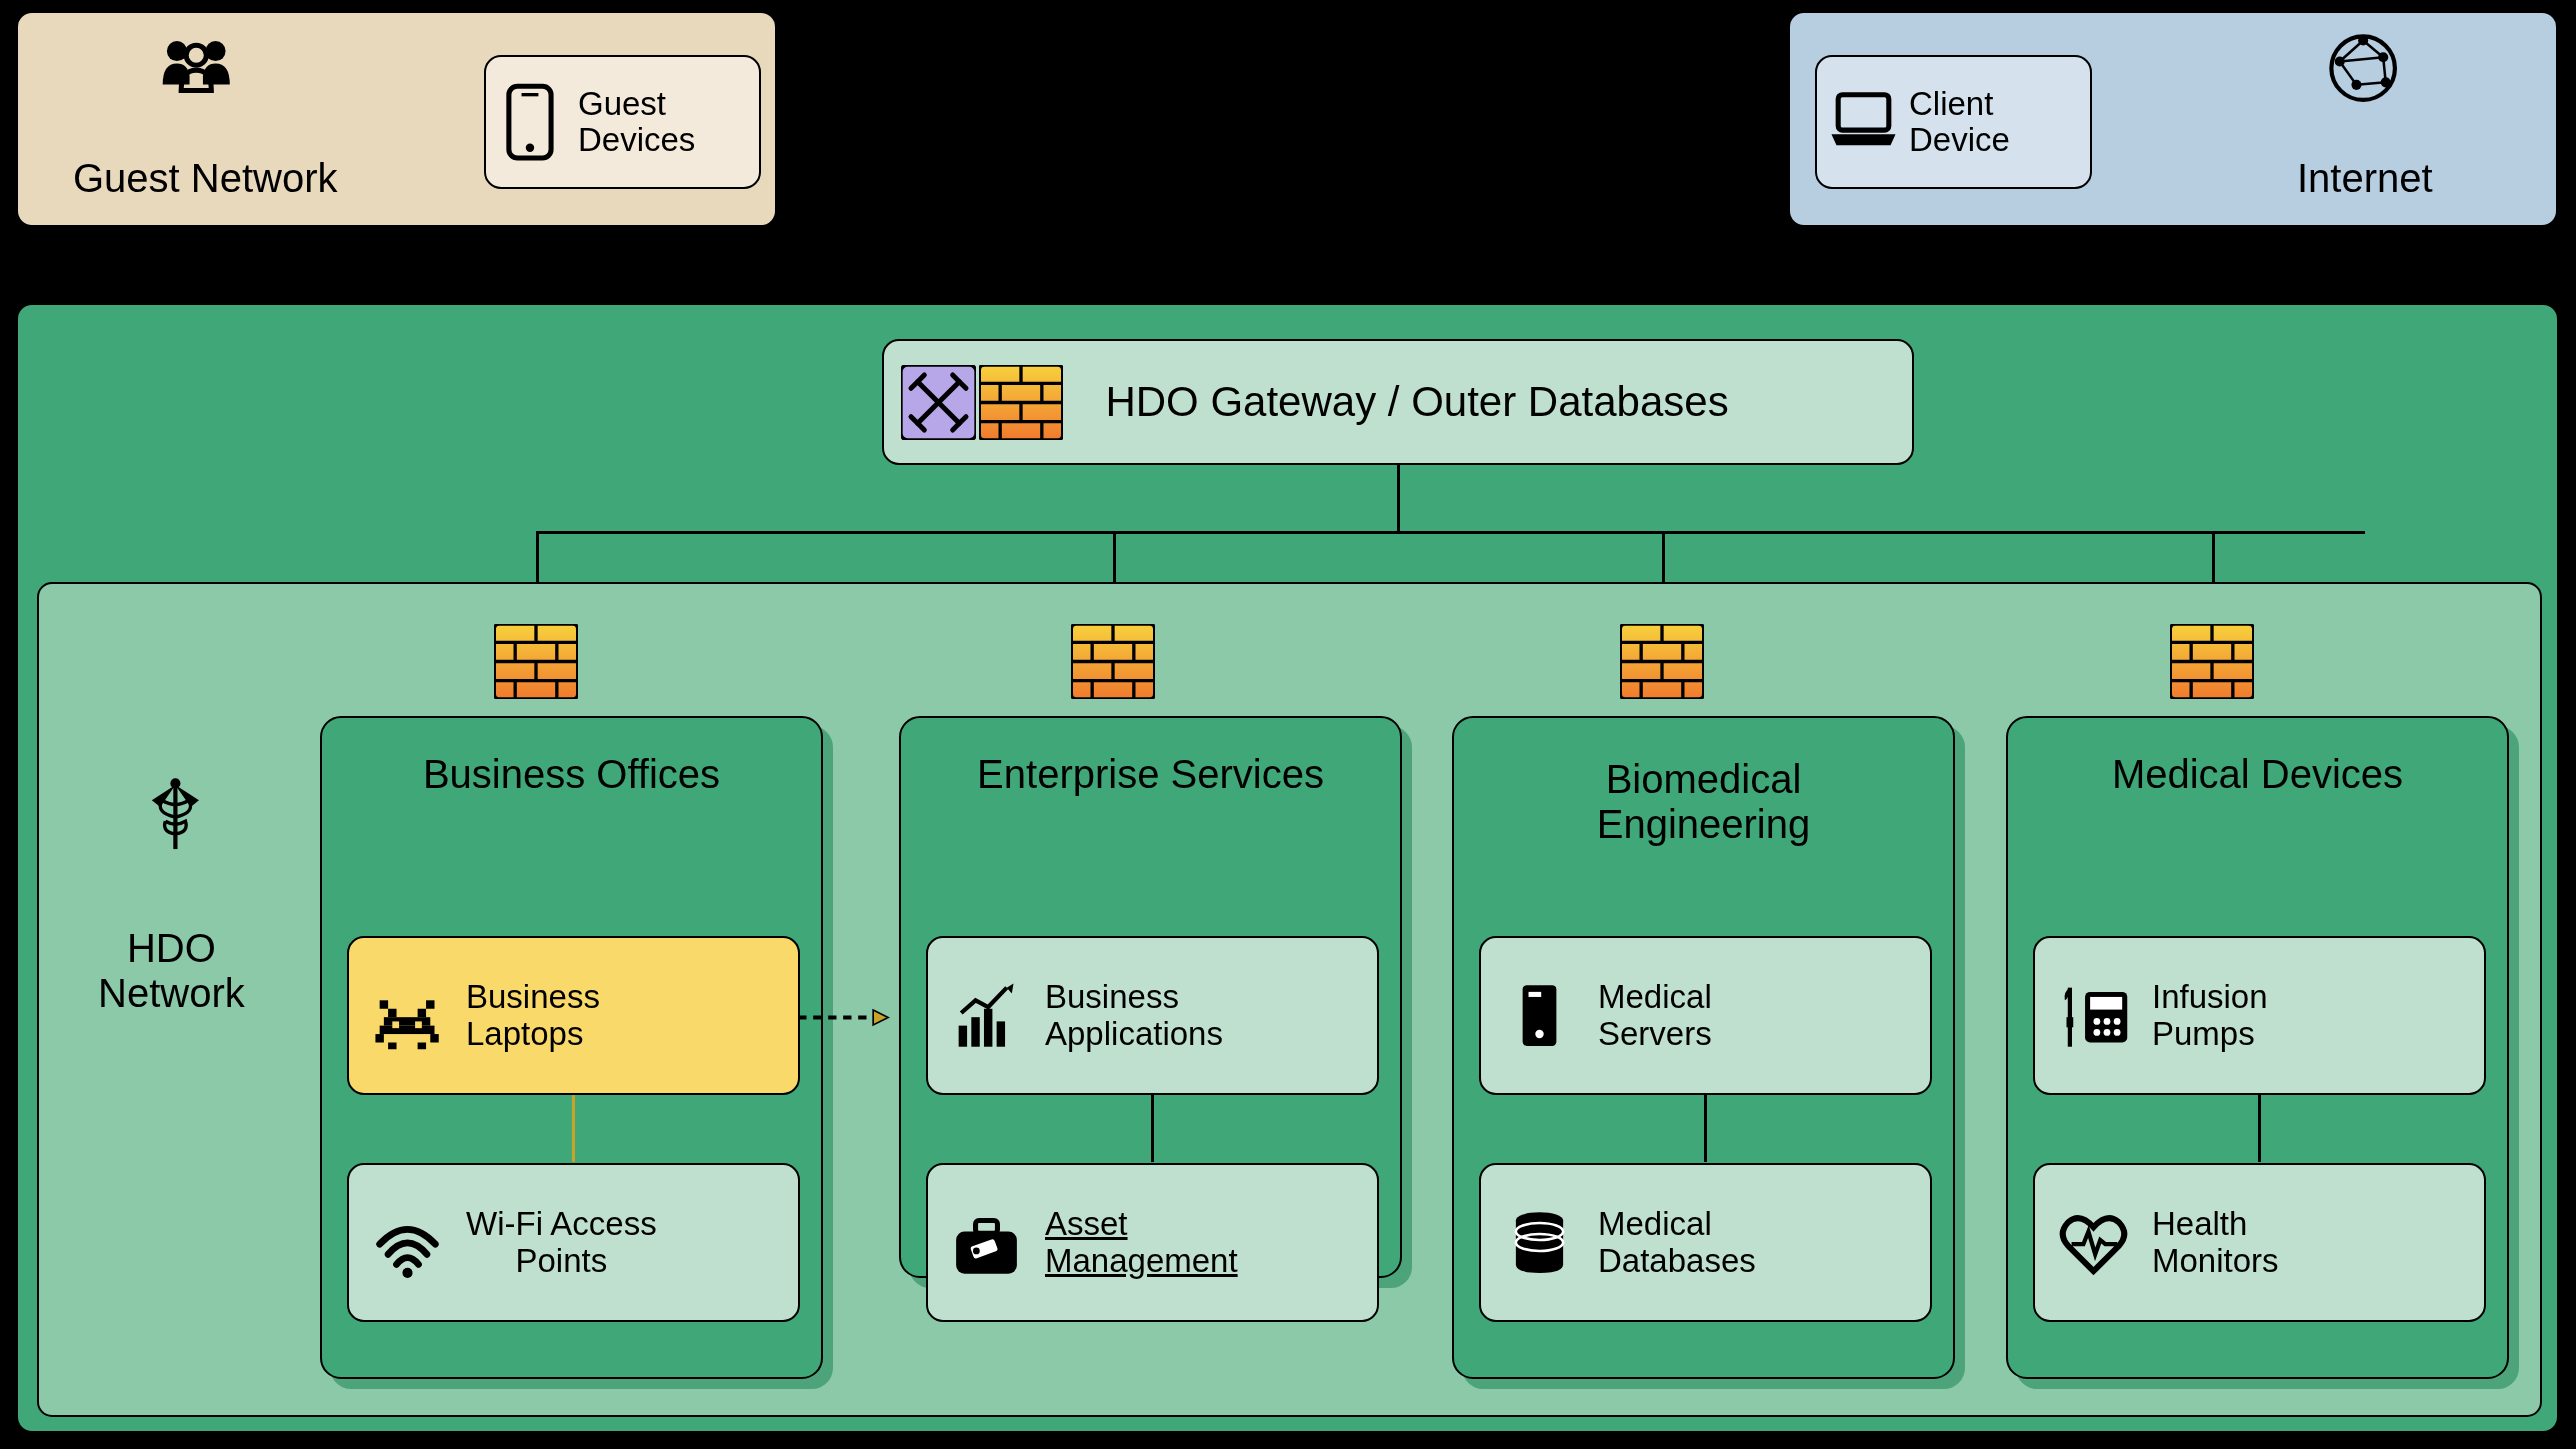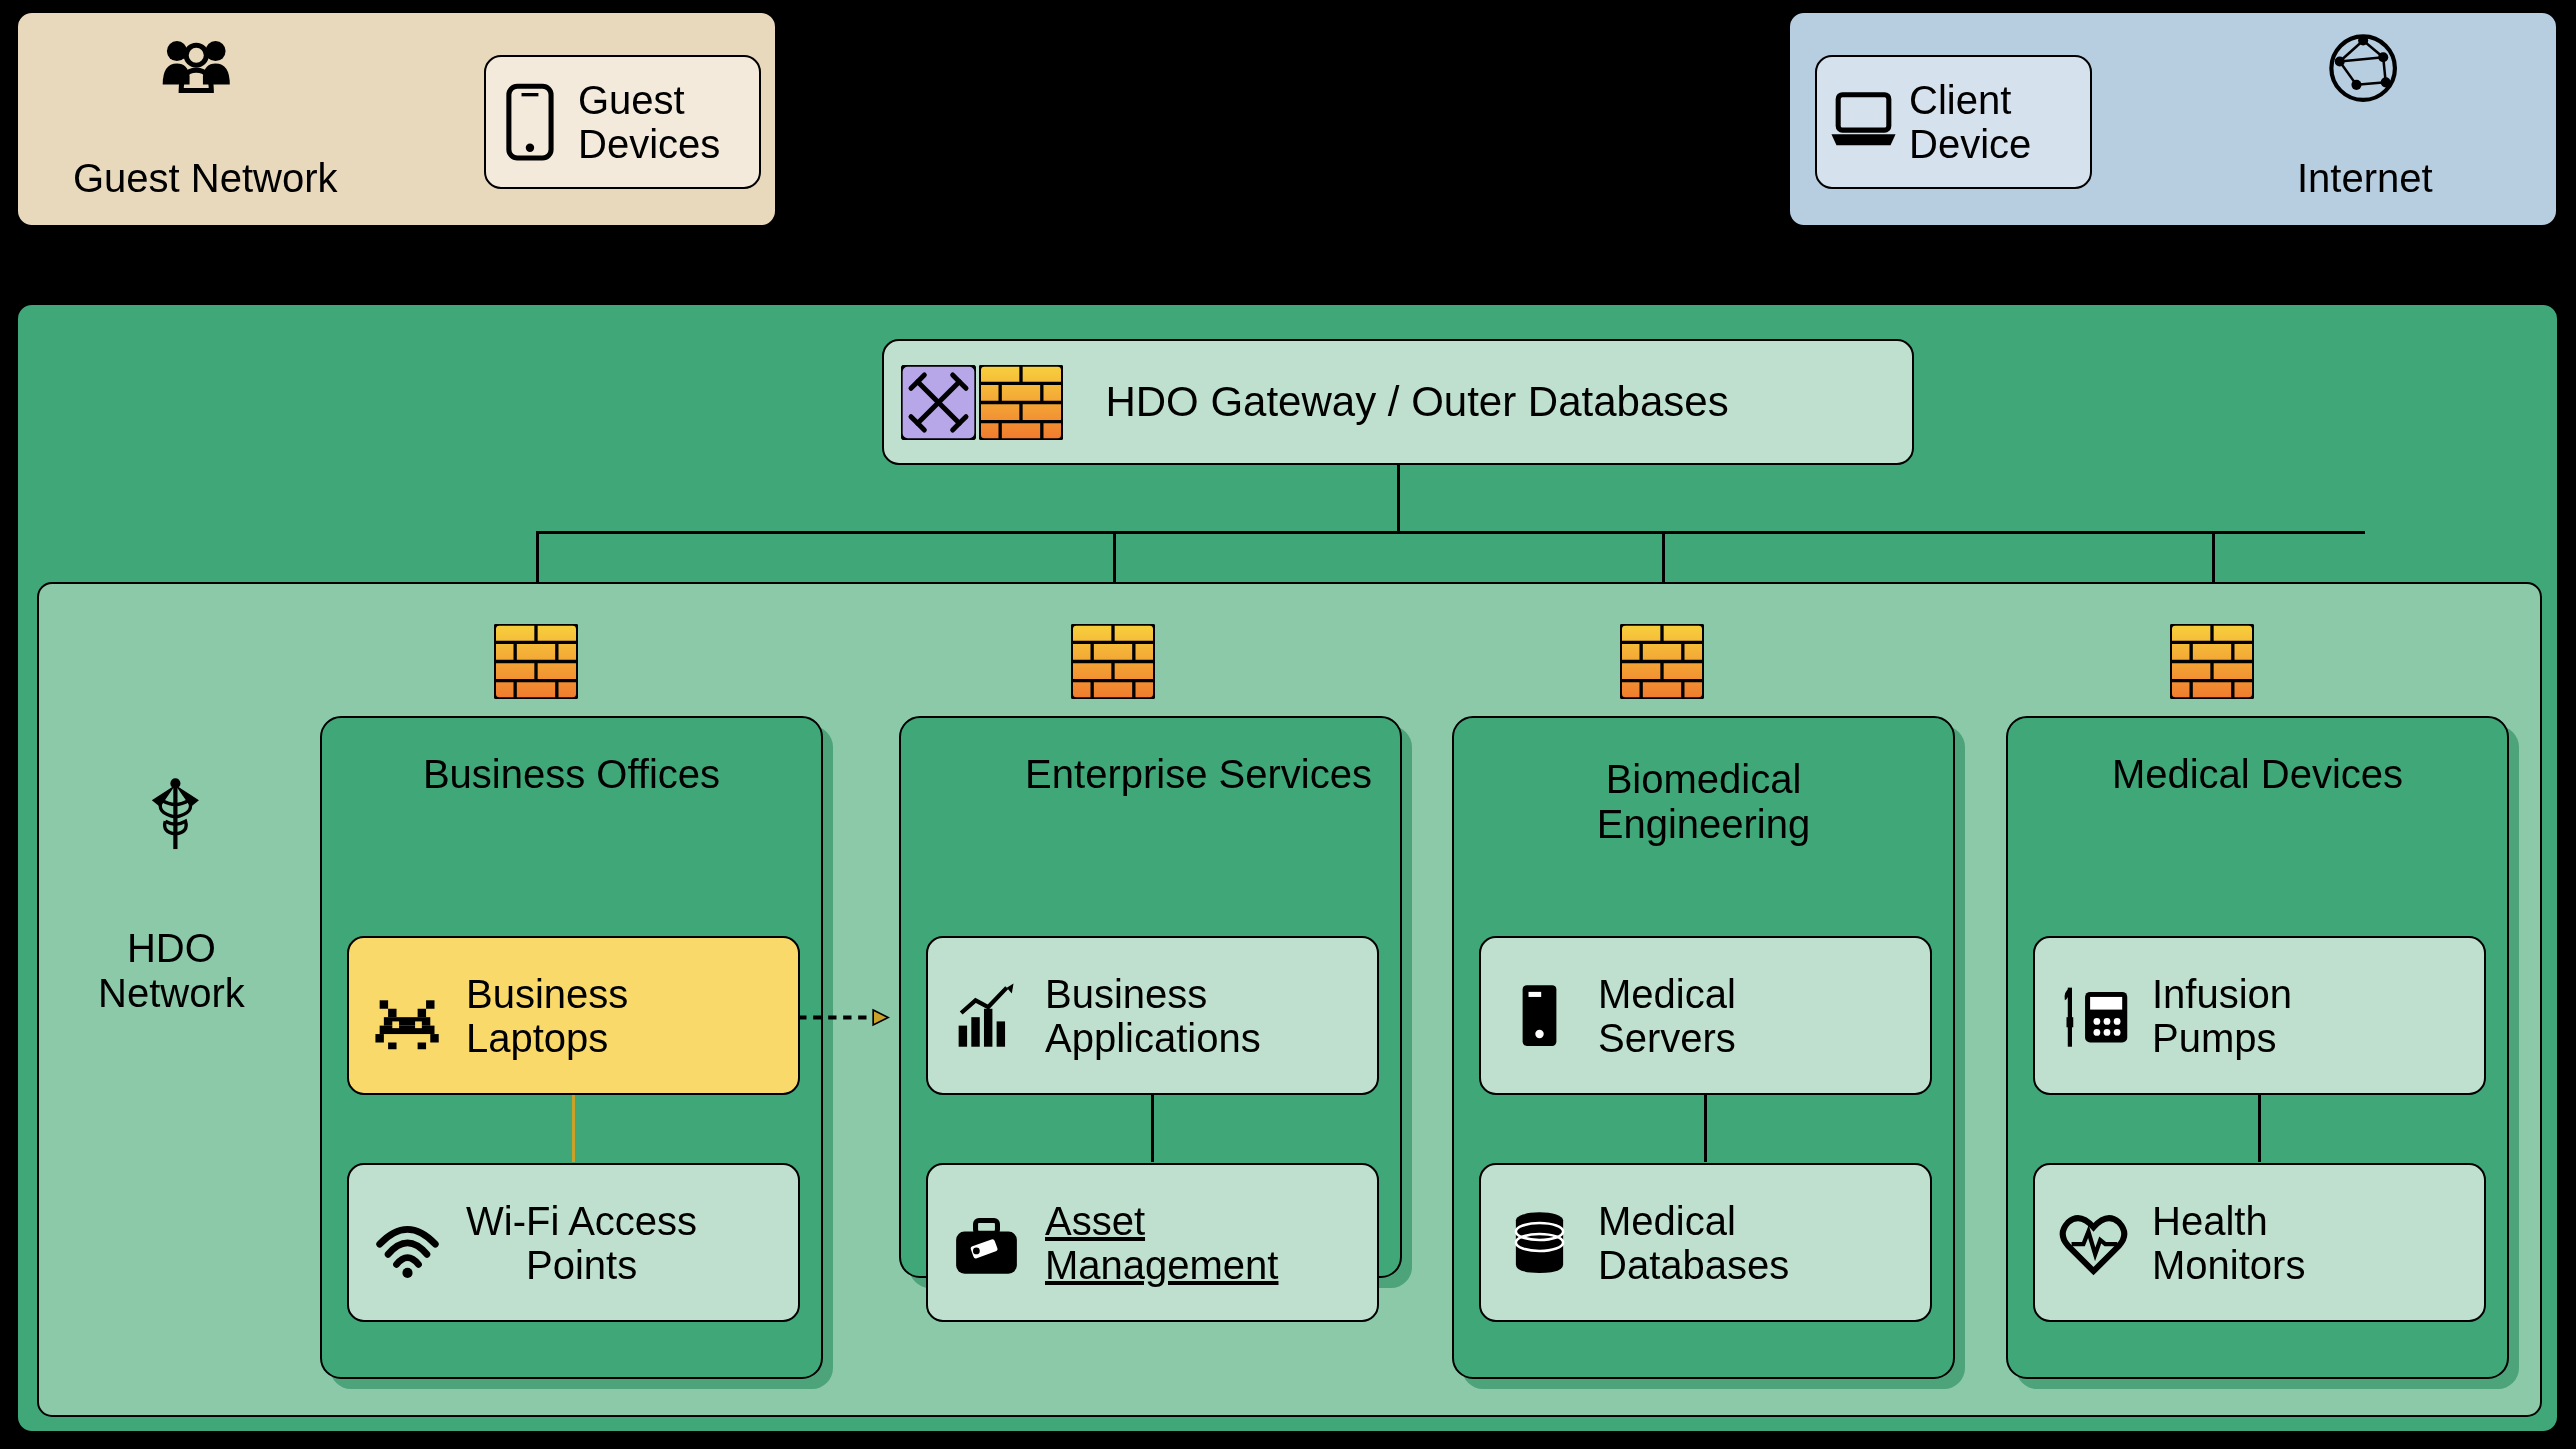--- a/index.html
+++ b/index.html
@@ -27,21 +27,21 @@
     position: absolute;
   }
   .card-icon-wrap {
     width: 92px;
     height: 100%;
     display: flex;
     align-items: center;
     justify-content: center;
   }
   .card-label {
-    font-size: 40px;
+    font-size: 33px;
     line-height: 1.1;
   }
   .inner-zone {
     position: absolute;
     border: 2.5px solid #000;
     border-radius: 21px;
     box-shadow: 10px 10px 0 0 #4da37a;
   }
   .inner-title {
     font-size: 40px;
@@ -302,21 +302,21 @@
 Points</div>
     </div>
     <div class="conn" style="left:250px; top:377px; width:3.4px; height:67px; background:#c9a227;"></div>
   </div>
 
   <svg style="position:absolute; left:780px; top:700px; z-index:6;" width="92" height="25" viewBox="0 0 110 30">
     <line x1="0" y1="15" x2="90" y2="15" stroke="#000" stroke-width="5" stroke-dasharray="10 8"></line>
     <polygon points="90,6 108,15 90,24" fill="#c9a227" stroke="#000" stroke-width="2"></polygon>
   </svg>
 
-  <div class="inner-zone" style="left:881px; top:411px; width:503px; height:562px; background:#3fa778; z-index:2;padding-left:48px;">
+  <div class="inner-zone" style="left:881px; top:411px; width:503px; height:562px; background:#3fa778; z-index:2;">
     <div class="inner-title" style="top:34px;">Enterprise Services</div>
     <div class="card" style="left:25px; top:218px; width:453px; height:159px; background:#bfe0ce;">
       <div class="card-icon-wrap" style="width:117px">
           <svg width="81" height="81" viewBox="0 0 96 96">
             <use href="#chart-icon"></use>
           </svg>
         </div>
       <div class="card-label" style="white-space:pre-line">Business
 Applications</div>
     </div>

